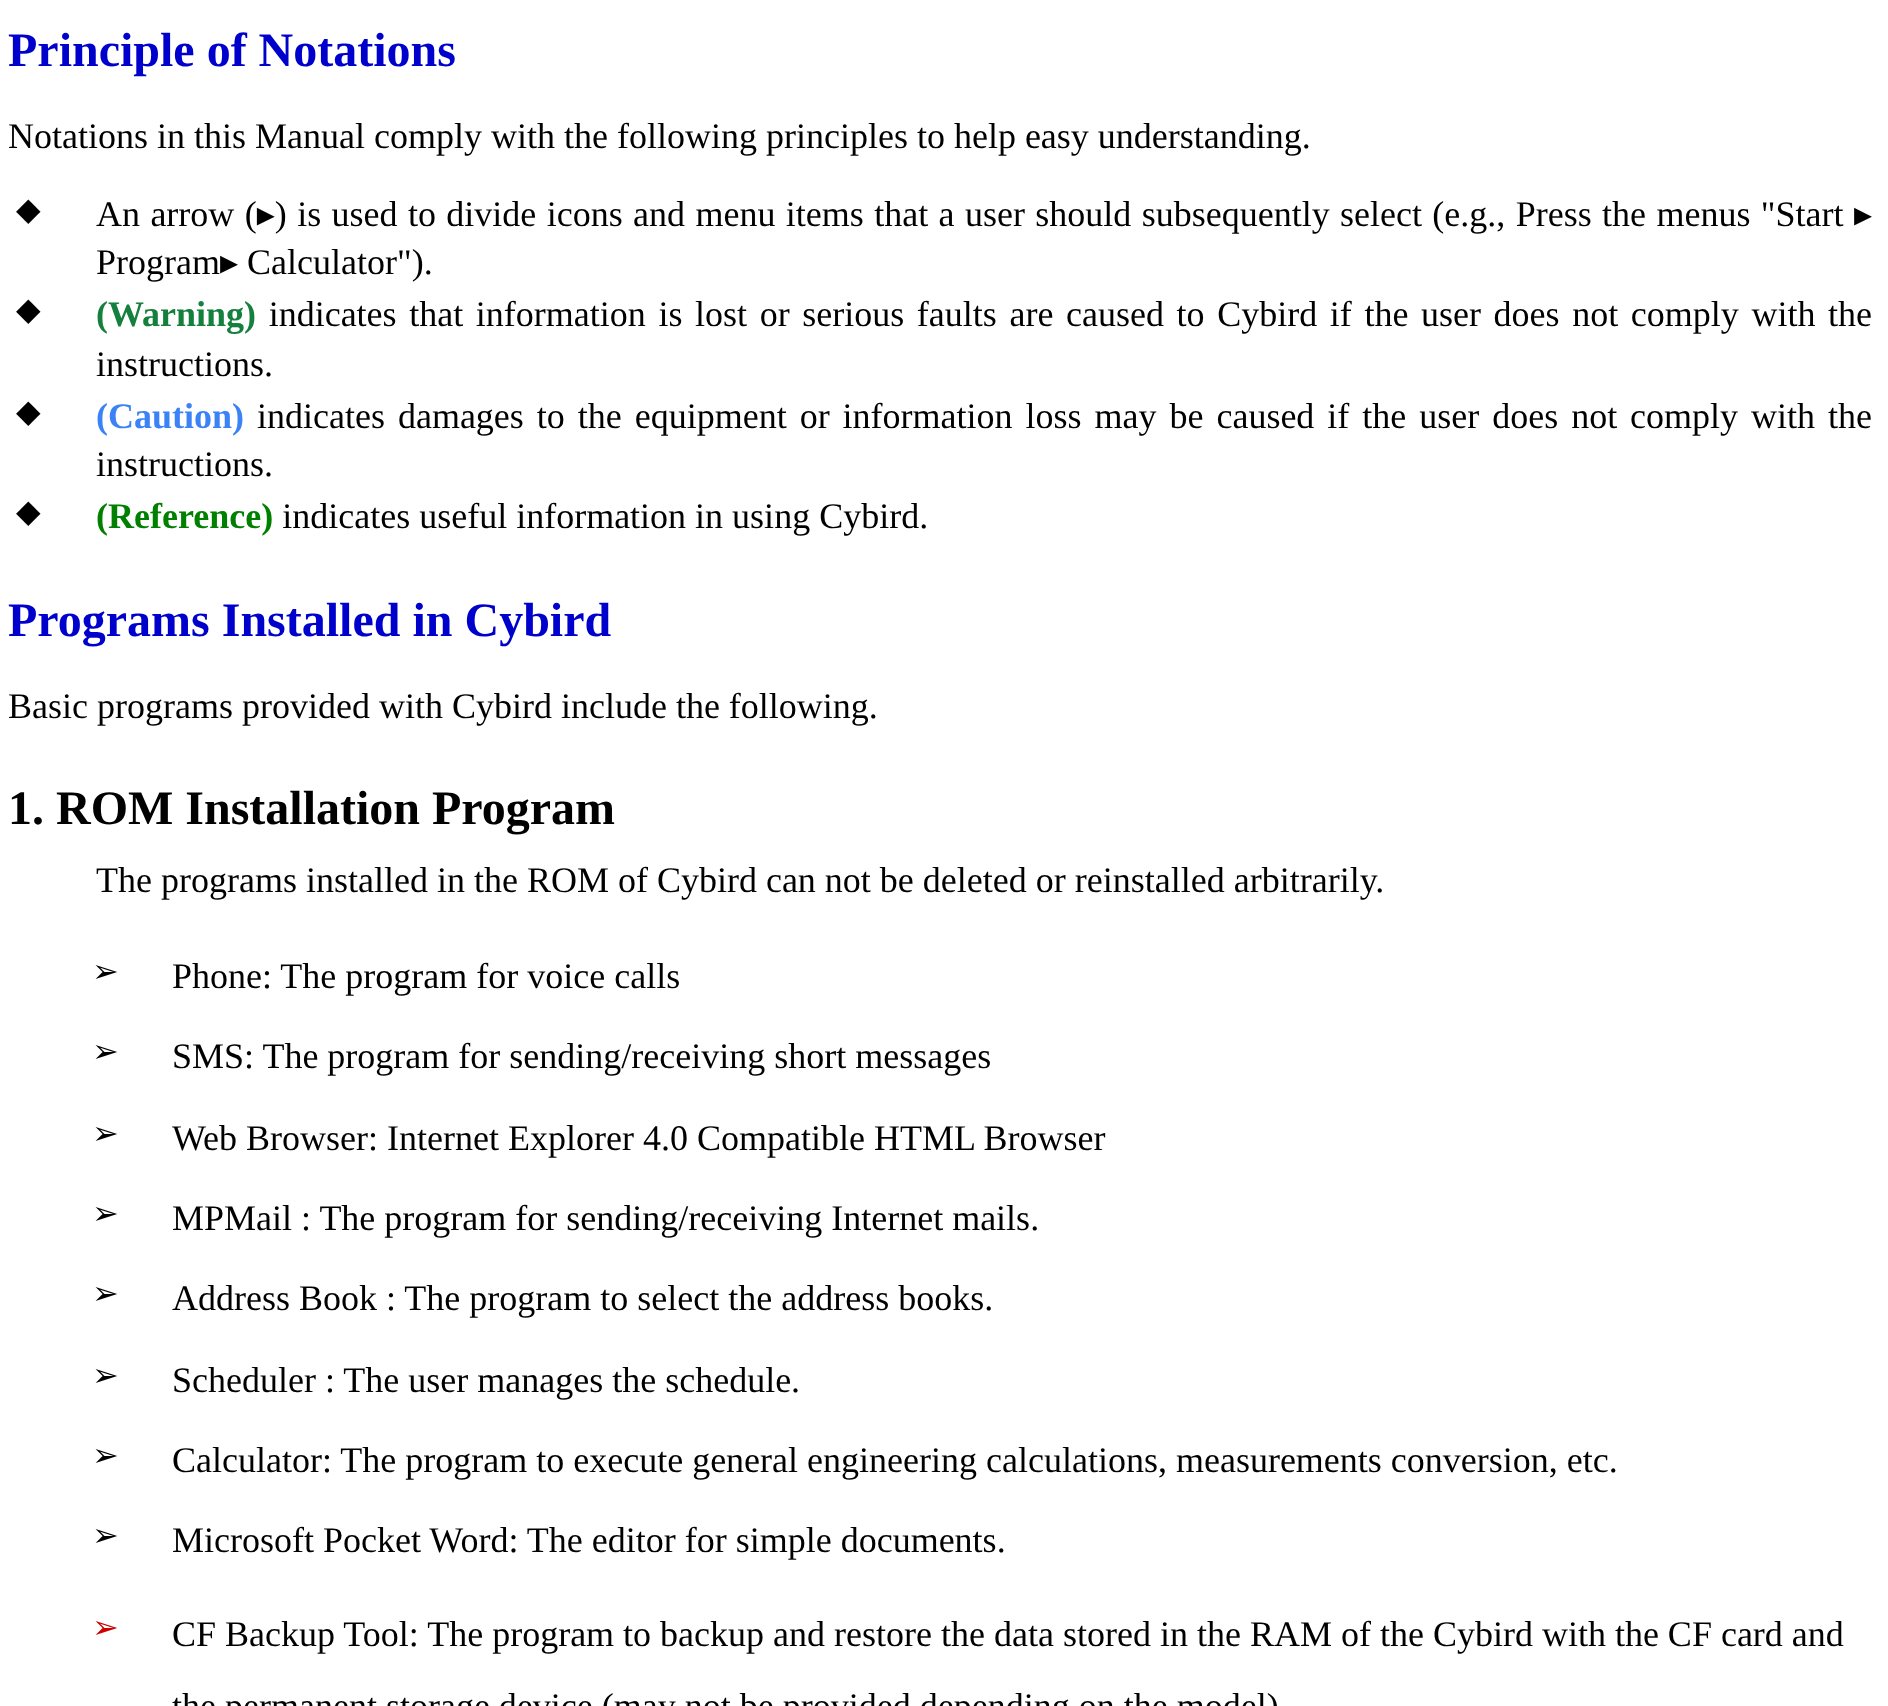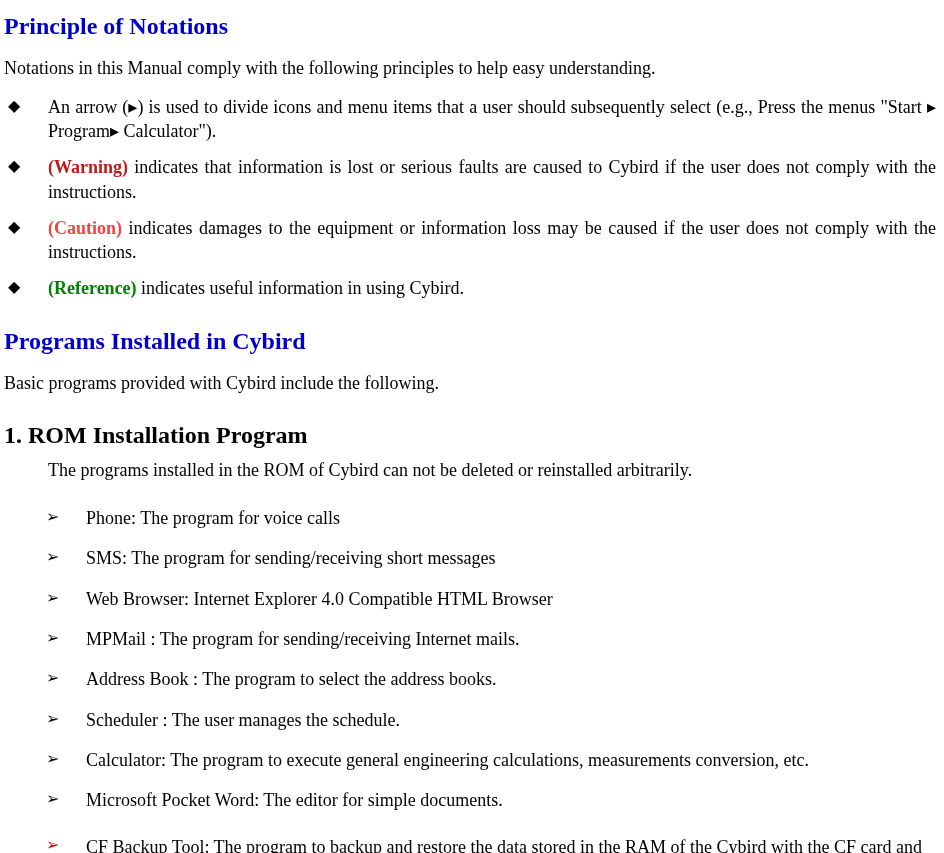--- a/index.html
+++ b/index.html
@@ -30,21 +30,21 @@
     ul, ol {
       margin: 0 0 14px 0;
       padding: 0;
       list-style: none;
     }
     li { margin: 0; }
     .diamond-list > li {
       position: relative;
       padding-left: 44px;
       text-align: justify;
-      margin: 12px 0 2px 0;
+      margin: 2px 0 2px 0;
     }
     .diamond-list > li::before {
       content: "◆";
       position: absolute;
       left: 4px;
       top: 0;
       font-size: 16px;
       color: #000;
     }
     .chevron-list > li {
@@ -54,22 +54,22 @@
     }
     .chevron-list > li::before {
       content: "➢";
       position: absolute;
       left: 4px;
       top: 0;
       font-size: 16px;
       color: #000;
     }
     .chevron-red::before { color: #cc0000 !important; }
-    .warning { color: #b91c1c; font-weight: bold; }
-    .caution { color: #ef4444; font-weight: bold; }
+    .warning { color: #15803d; font-weight: bold; }
+    .caution { color: #3b82f6; font-weight: bold; }
     .reference { color: #008000; font-weight: bold; }
     .rom-desc { margin-left: 44px; margin-bottom: 24px; }
     .chevron-list { margin-left: 38px; }
     .line2 { line-height: 2; }
   </style>
 </head>
 <body>
 
 <h1>Principle of Notations</h1>
 

